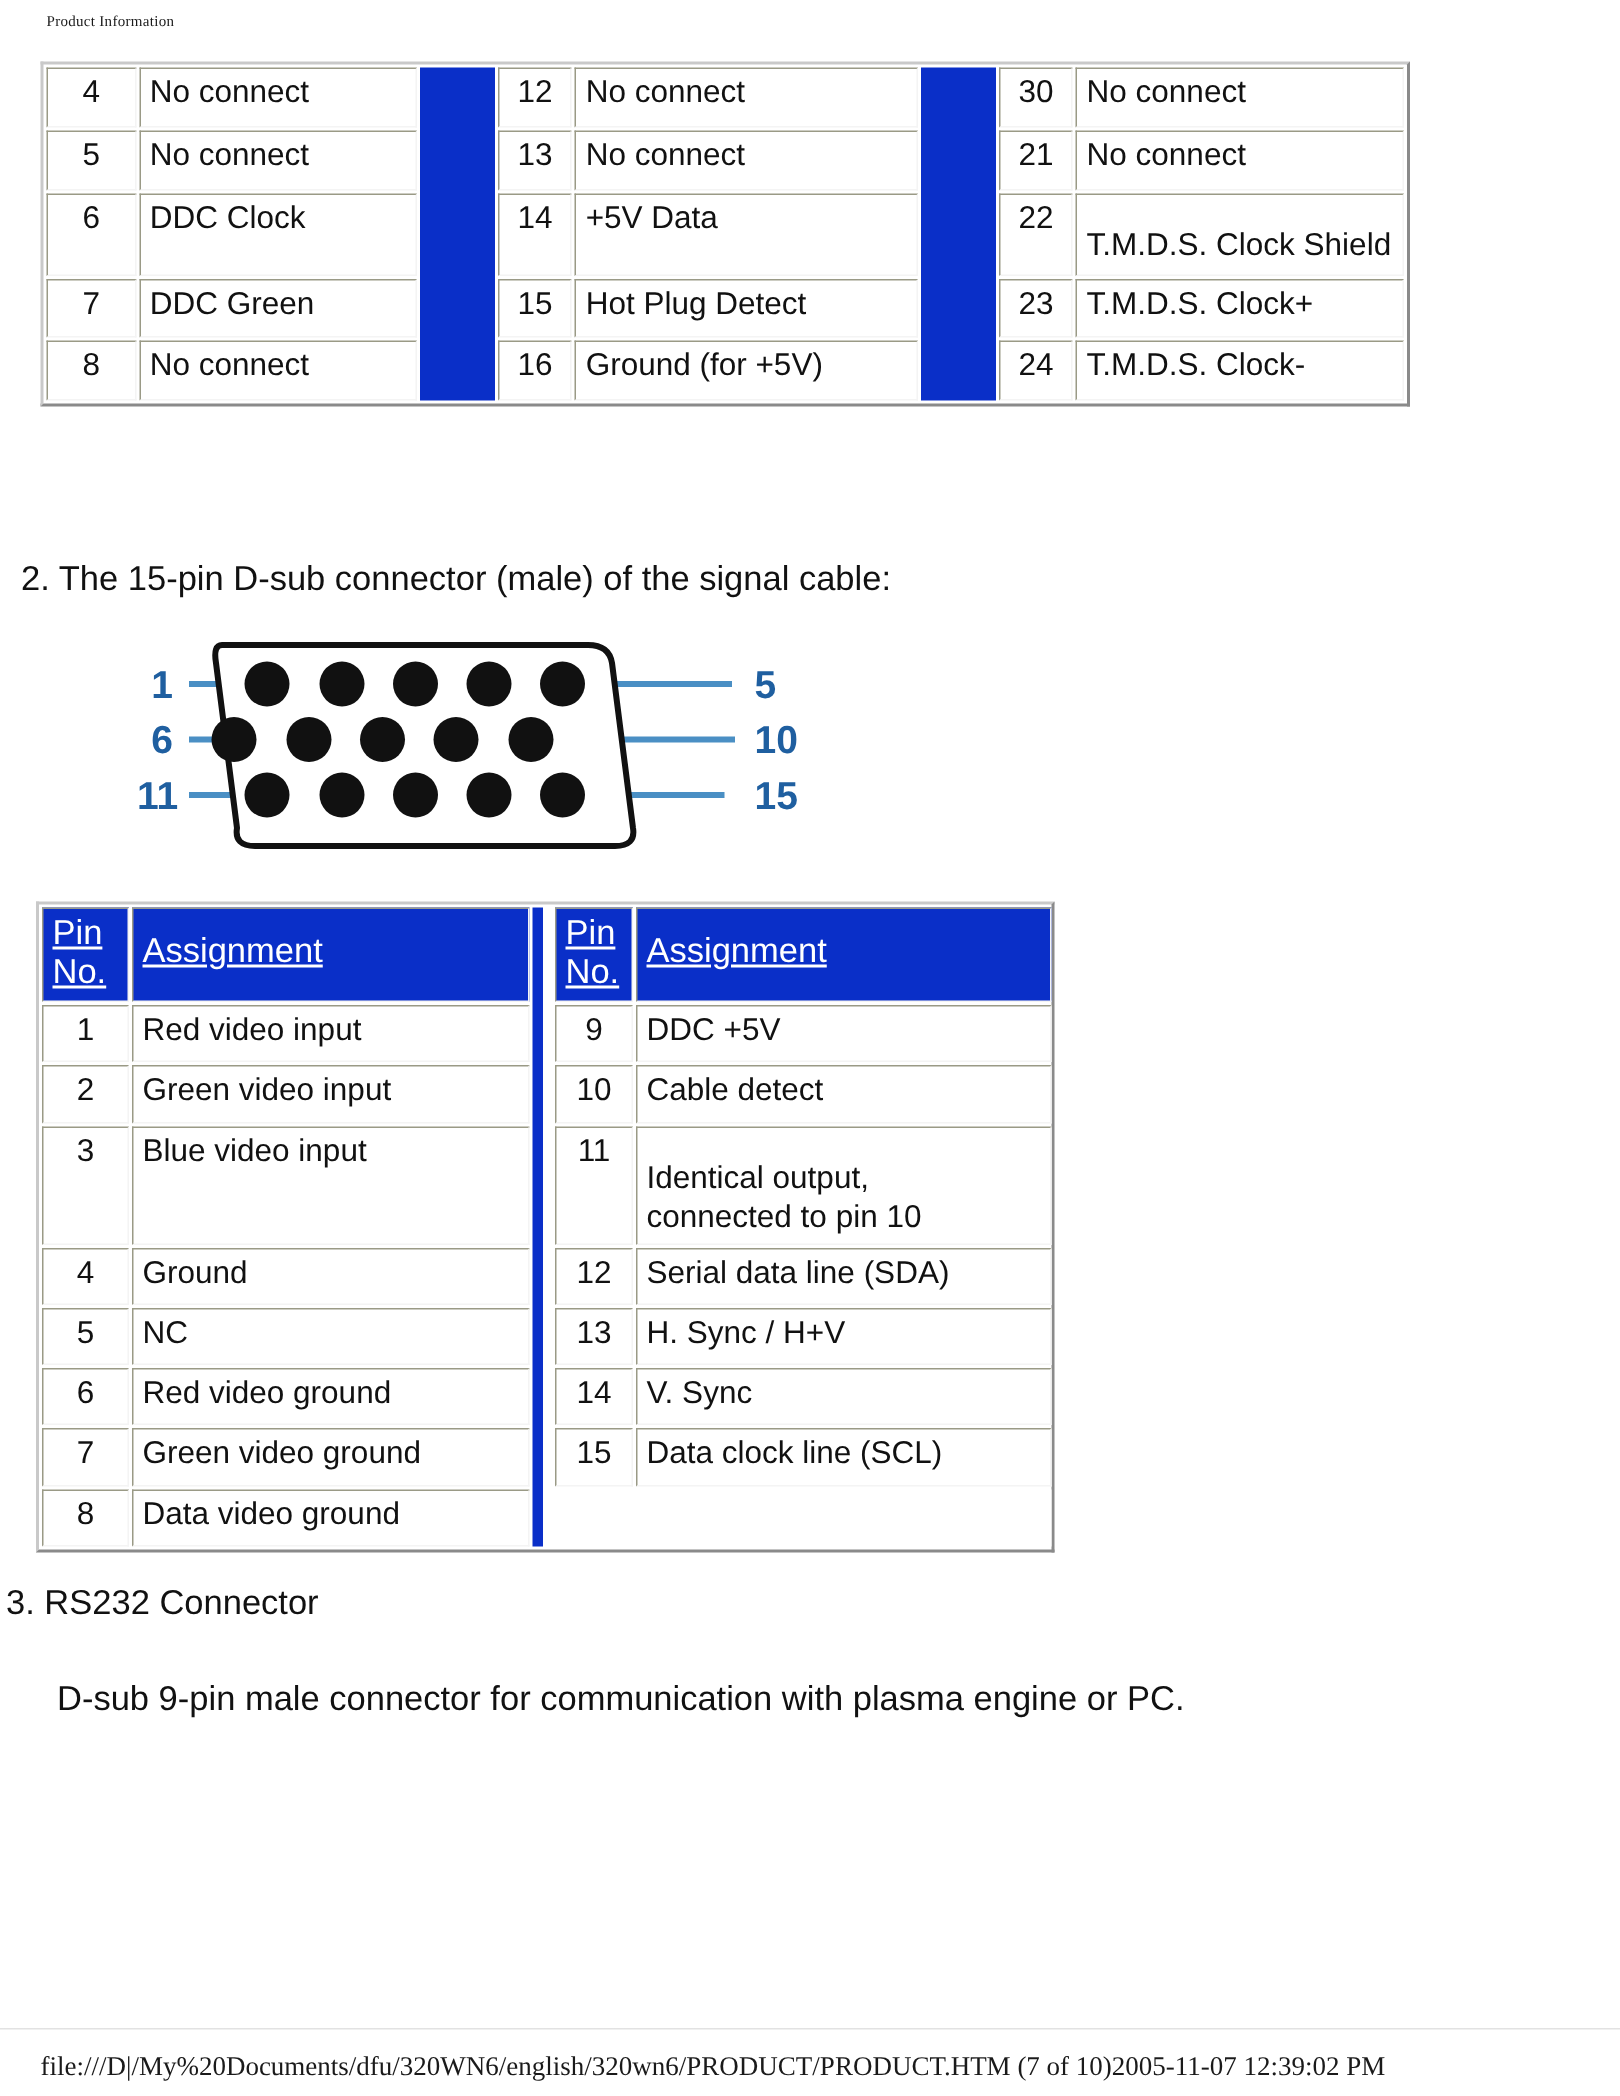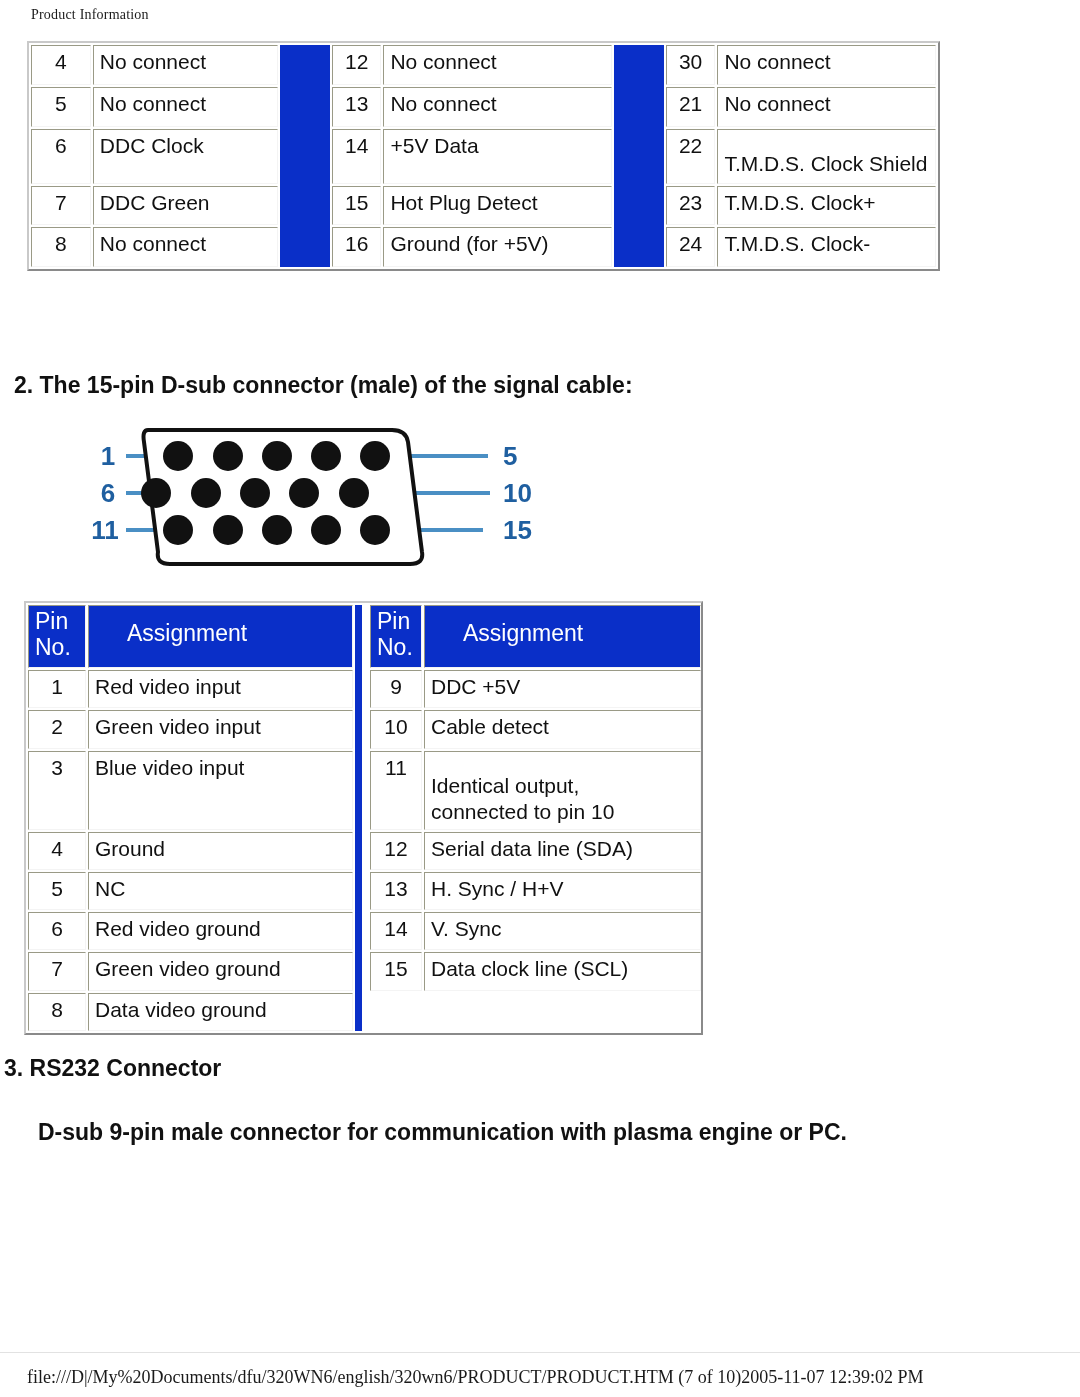--- a/index.html
+++ b/index.html
@@ -16,21 +16,21 @@
     color: #000000;
     overflow: hidden;
   }
 
   
   .page-header {
     position: absolute;
     left: 31px;
     top: 6px;
     font-family: "Liberation Serif", serif;
-    font-size: 14px;
+    font-size: 10px;
     line-height: 18px;
     color: #1a1a1a;
     letter-spacing: 0.2px;
   }
 
   
   .outer-table {
     position: absolute;
     background: #ffffff;
     border-top: 2px solid #c9c9c9;
@@ -90,21 +90,20 @@
     height: 230px;
   }
 
   
   .body-line {
     position: absolute;
     font-size: 23px;
     line-height: 28px;
     color: #111111;
     white-space: nowrap;
-    font-weight: bold;
   }
   #heading-dsub { left: 14px; top: 371px; }
   #heading-rs232 { left: 4px; top: 1054px; }
   #text-rs232 { left: 14px; top: 1118px; margin-left: 24px; }
 
   
   #dsub-figure {
     position: absolute;
     left: 78px;
     top: 420px;
@@ -126,29 +125,29 @@
     border-left: 1.5px solid #9a9a86;
     border-right: 1.5px solid #f4f4f4;
     border-bottom: 1.5px solid #f4f4f4;
     box-sizing: border-box;
     height: 100%;
   }
   .hdr-cell .cell-inner {
     color: #ffffff;
     font-size: 23px;
     line-height: 26px;
+    text-decoration: underline;
   }
   .hdr-num .cell-inner {
     padding: 2px 4px 2px 6px;
     text-align: left;
   }
   .hdr-assign .cell-inner {
     padding-top: 14px;
     padding-bottom: 6px;
-    margin-left: 32px;
   }
   .vdiv {
     background: #0a2fc8;
     width: 7px;
     height: 100%;
   }
   .blank-cell {
     background: #ffffff;
     height: 100%;
   }

